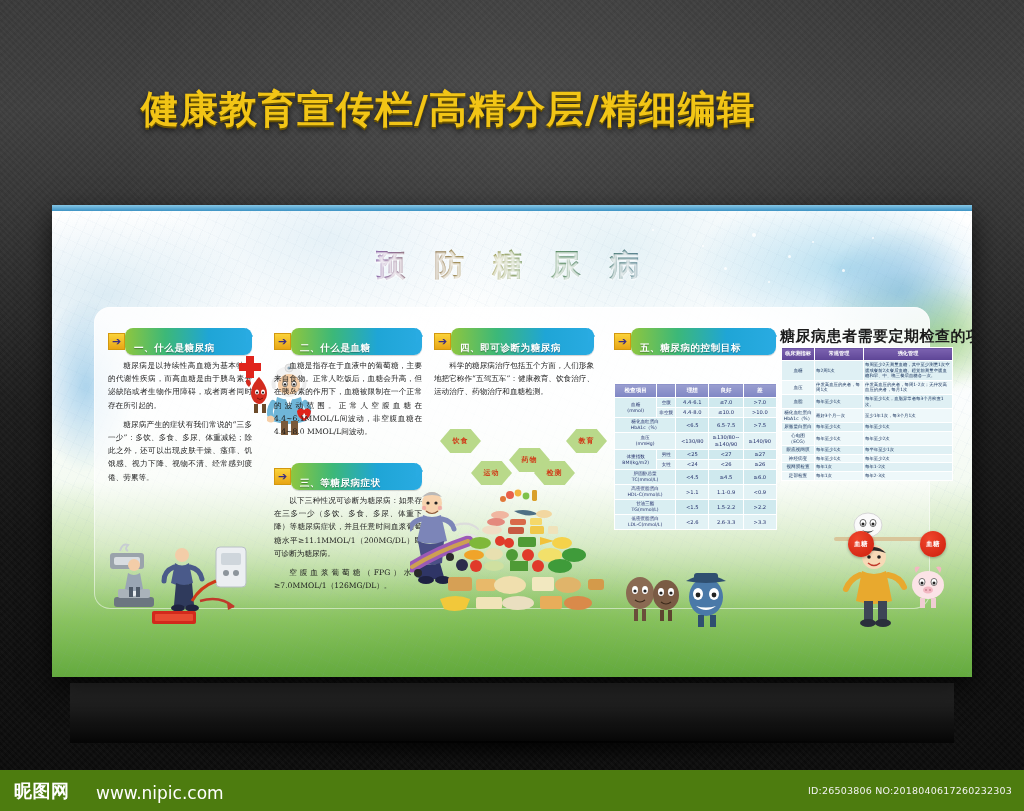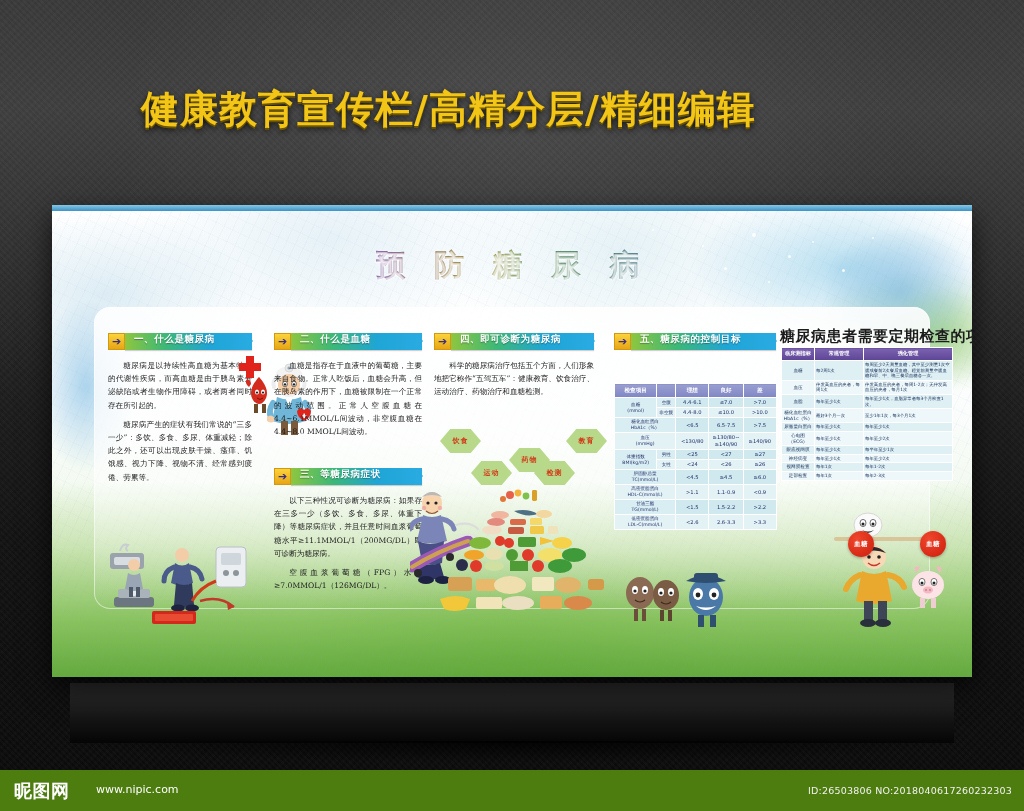--- a/index.html
+++ b/index.html
@@ -114,24 +114,25 @@
   }
   .ribbon .arrow{
     width:17px;height:17px;flex:0 0 17px;
     background:linear-gradient(180deg,#fbd33a,#e8a515);
     border:1px solid #d2980f;box-sizing:border-box;
     display:flex;align-items:center;justify-content:center;
     font-size:11px;color:#3a2d84;line-height:1;font-weight:bold;
     position:relative;z-index:2;
   }
   .ribbon .bar{
-    flex:1;height:17px;position:relative;
+    flex:1;height:27px;position:relative;
     background:linear-gradient(90deg,#8ec63f 0%,#3cb878 32%,#1fa5d6 66%,#29abe2 100%);
-    display:flex;align-items:flex-start;
+    display:flex;align-items:flex-end;
     box-shadow:0 1px 1px rgba(0,0,0,.18);
+    border-radius:8px;
   }
   .ribbon .bar span{
     color:#fff;font-size:9.5px;font-weight:bold;letter-spacing:.6px;
     padding-left:9px;white-space:nowrap;
     text-shadow:0 1px 1px rgba(0,0,0,.35);
     font-family:"DejaVu Sans","Liberation Sans",sans-serif;
   }
   .ribbon .bar:after{
     content:"";position:absolute;right:-1px;top:0;border-left:7px solid #29abe2;
     border-top:8.5px solid transparent;border-bottom:8.5px solid transparent;
@@ -197,21 +198,21 @@
   
   #footer{
     position:absolute;left:0;top:770px;width:1024px;height:41px;background:#4d7c0f;
     z-index:9;
   }
   #footer .logo{
     position:absolute;left:14px;top:9px;color:#fff;font-size:18px;font-weight:bold;
     letter-spacing:.5px;font-family:"DejaVu Sans","Liberation Sans",sans-serif;
   }
   #footer .site{
-    position:absolute;left:96px;top:13px;color:#fff;font-size:11px;
+    position:absolute;left:96px;top:13px;color:#fff;font-size:17px;
     font-family:"DejaVu Sans","Liberation Sans",sans-serif;
   }
   #footer .idno{
     position:absolute;right:12px;top:15px;color:#f2f2f2;font-size:9.5px;
     font-family:"DejaVu Sans","Liberation Sans",sans-serif;letter-spacing:.2px;
   }
 </style>
 </head>
 <body>
 

